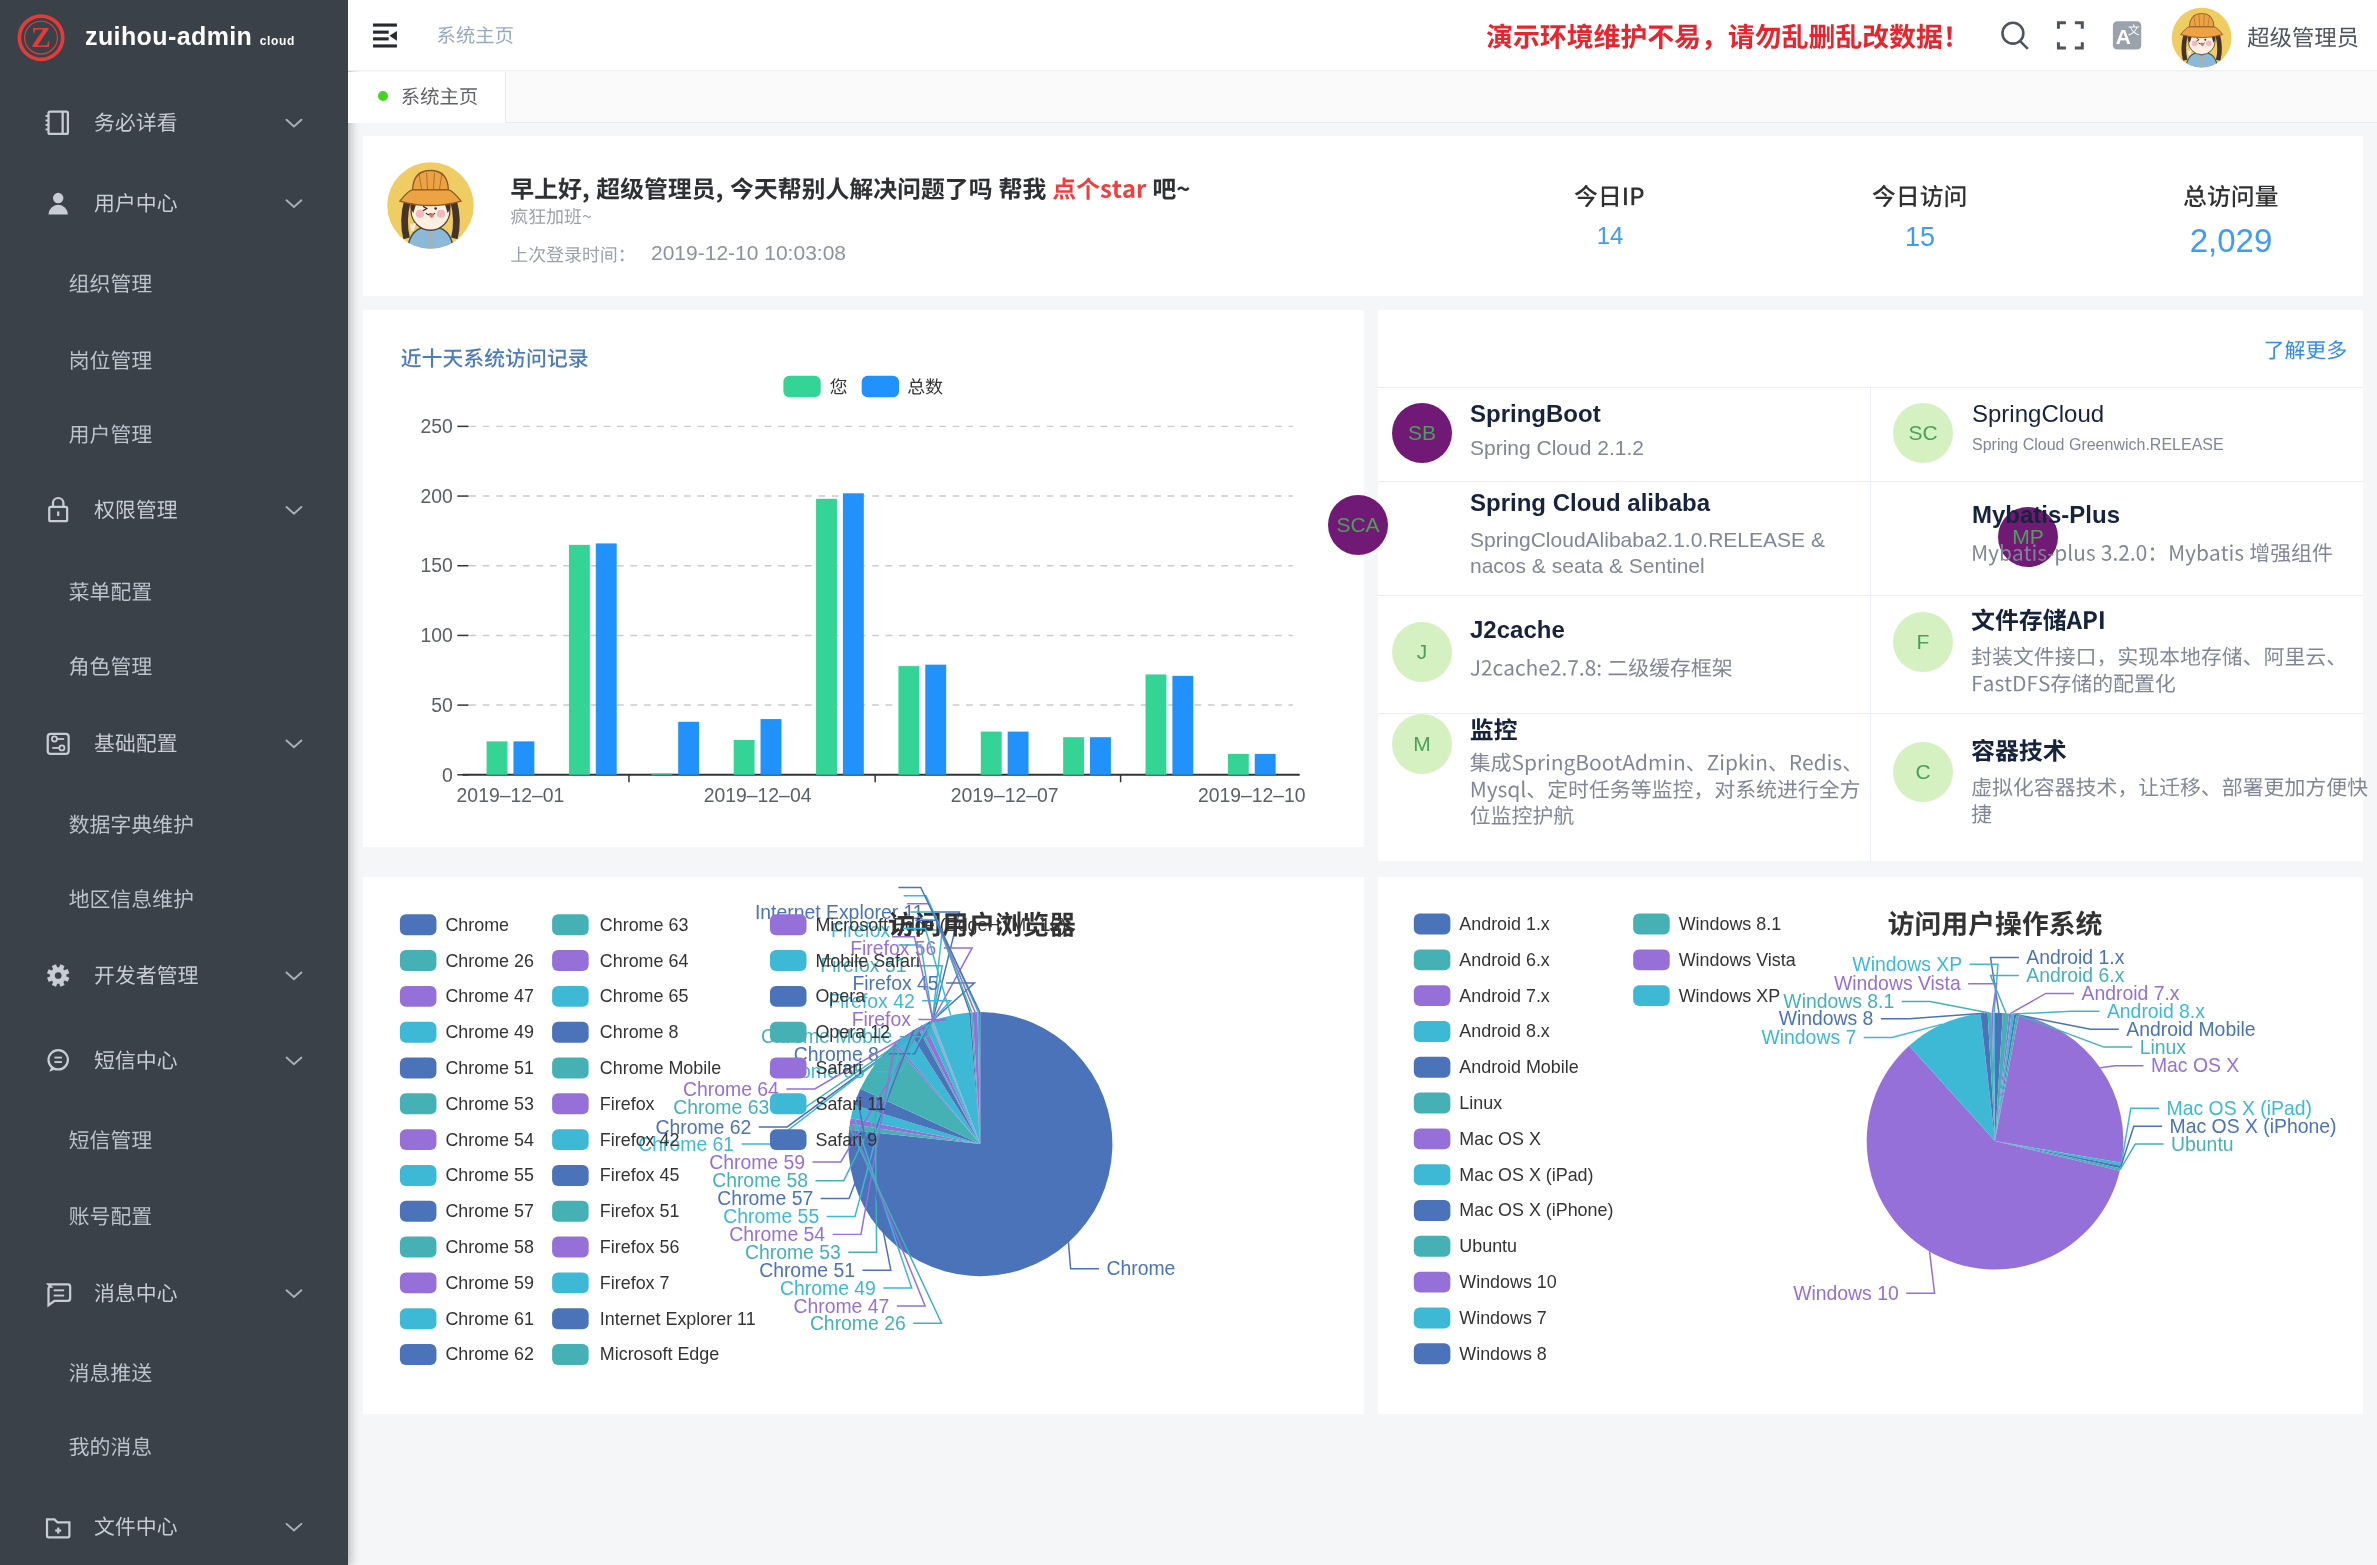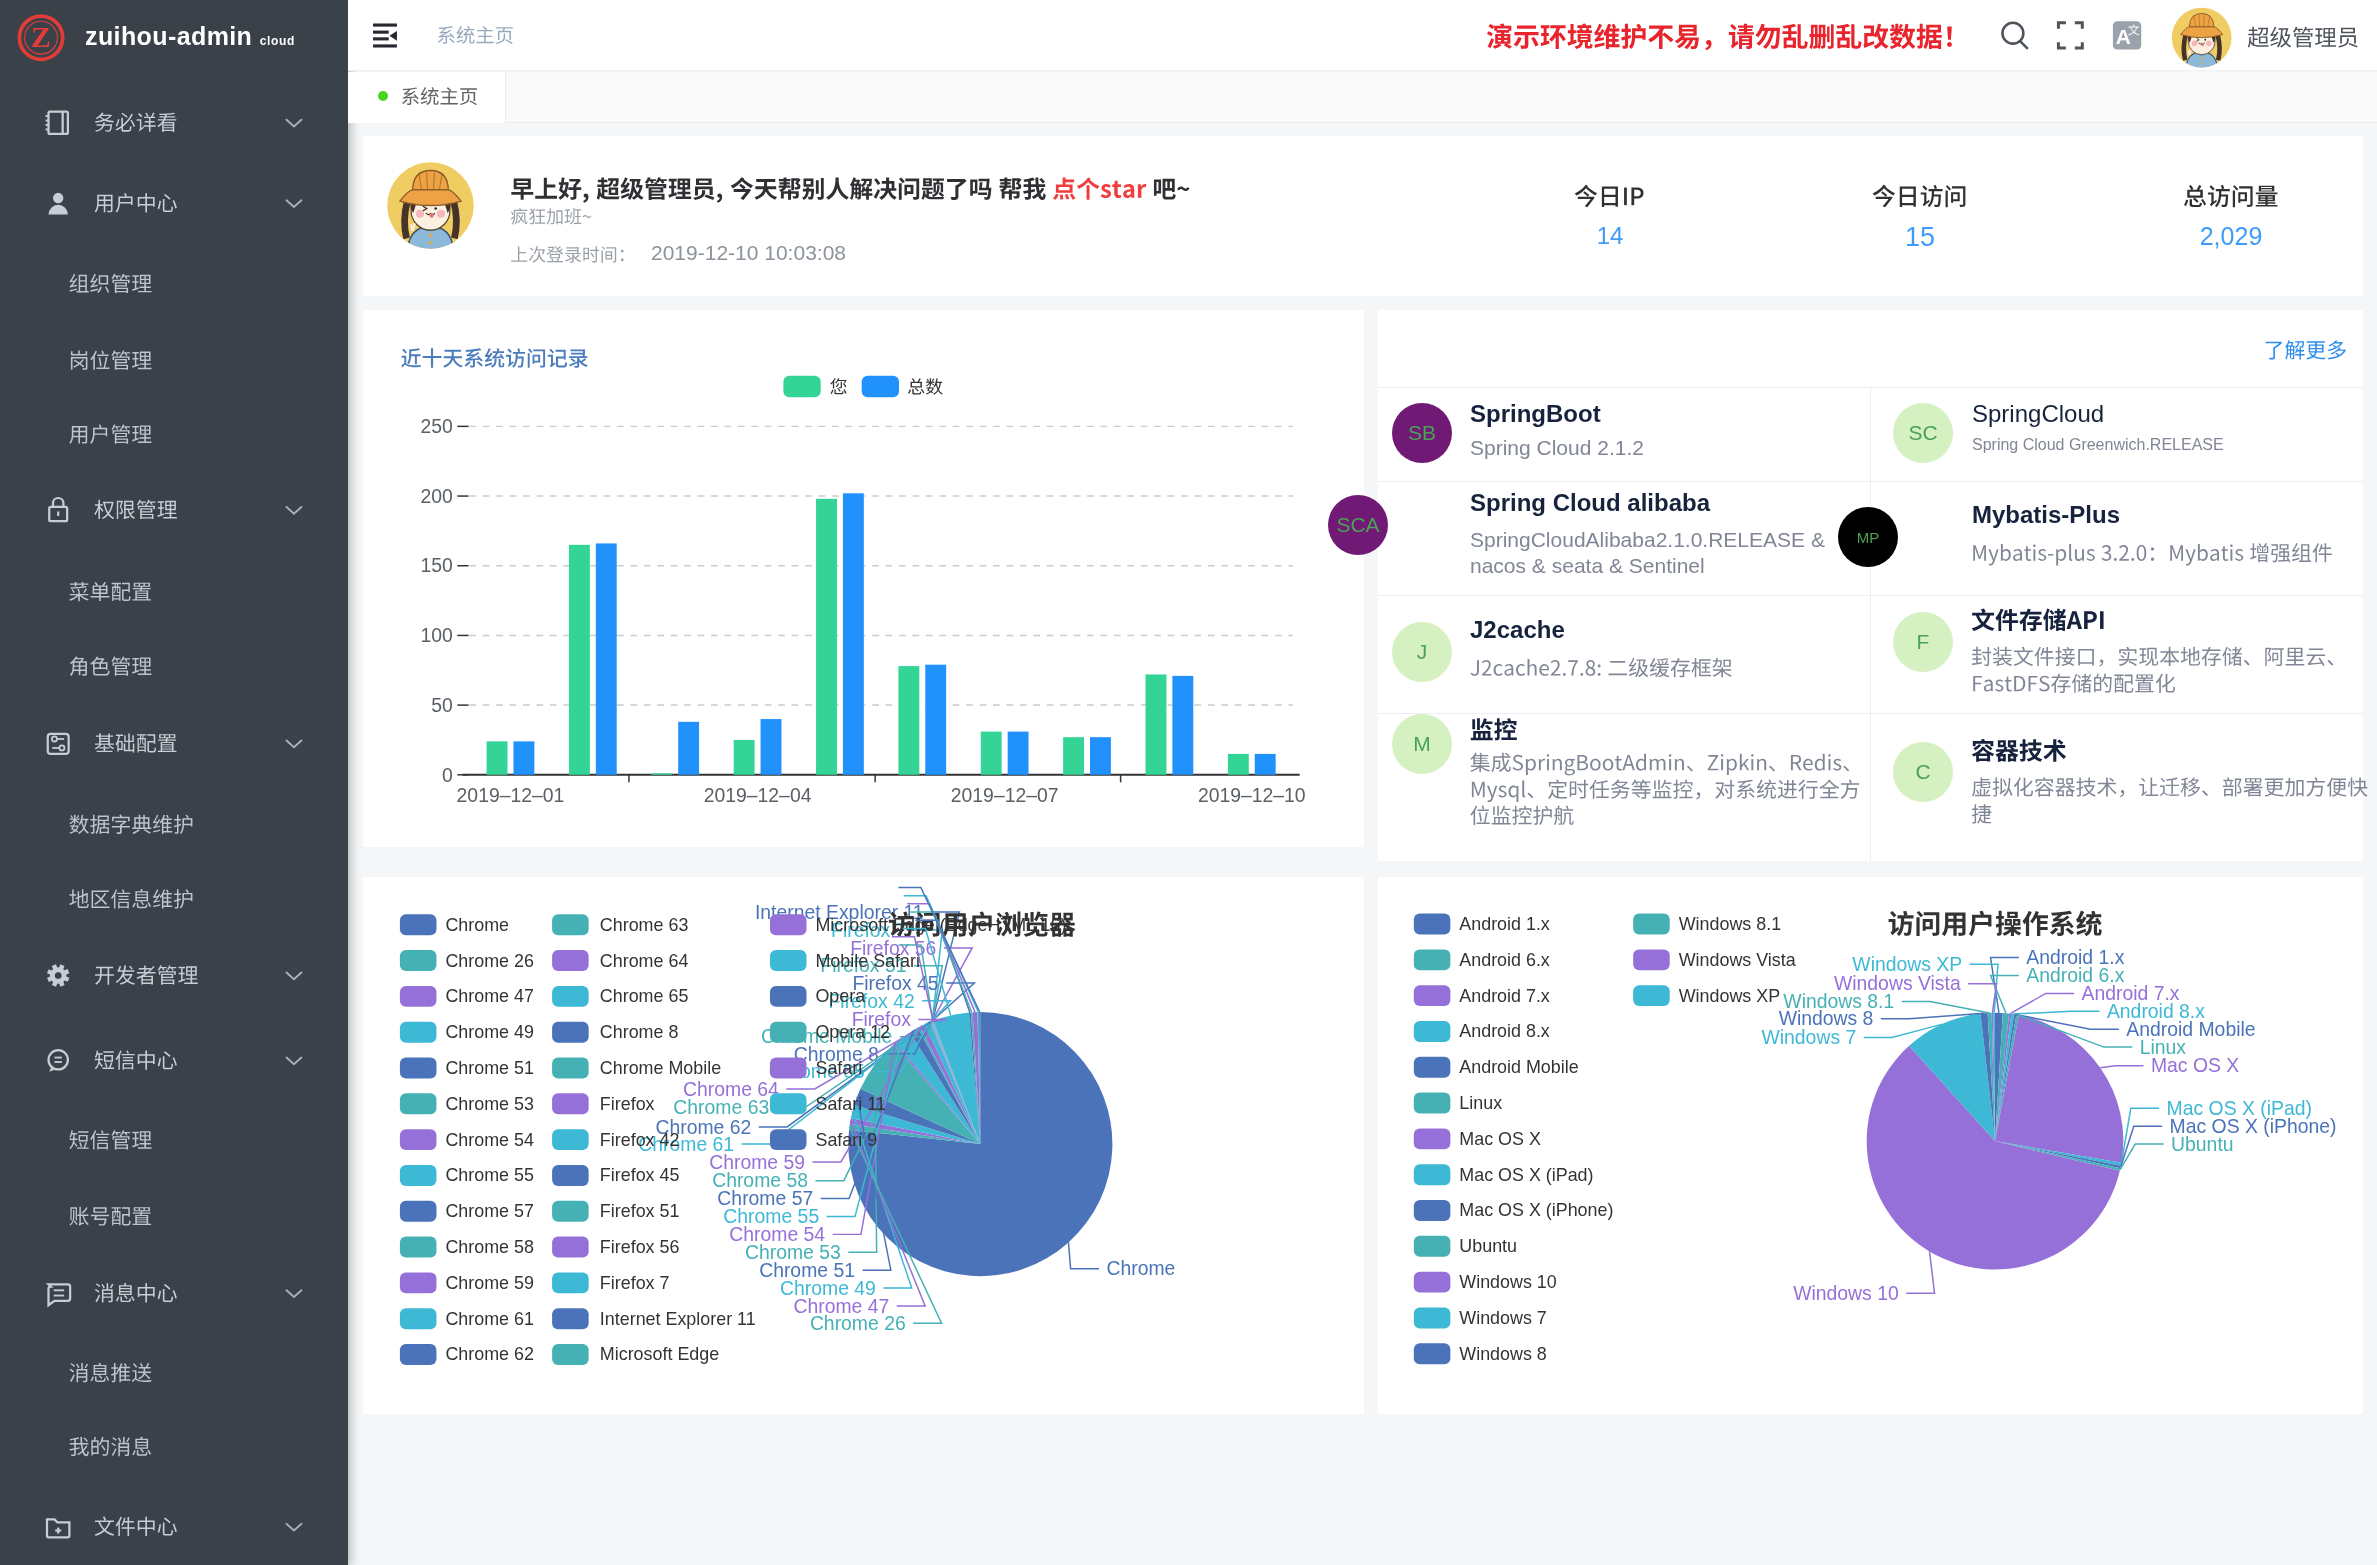--- a/index.html
+++ b/index.html
@@ -10,39 +10,39 @@
 <div style="position:absolute;left:0;top:0;width:348px;height:1566px;background:#3a4149;box-shadow:3px 0 9px rgba(0,0,0,.25)"></div>
 <div style="position:absolute;left:85px;top:21.6px;font-size:25px;font-weight:bold;color:#fdfdfe;letter-spacing:0.4px">zuihou-admin <span style="font-size:12px;letter-spacing:0.7px">cloud</span></div>
 <div style="position:absolute;left:348px;top:0;width:2030px;height:71px;background:#fff;border-bottom:0.7px solid #f0f0f0"></div>
 <div style="position:absolute;left:348px;top:72px;width:2030px;height:51px;background:#fafafa;border-bottom:0.7px solid #e8eaee"></div>
 <div style="position:absolute;left:348px;top:72px;width:158px;height:51px;background:#fff;border-right:0.7px solid #e8eaee"></div>
 <div style="position:absolute;left:378px;top:91px;width:10.4px;height:10.4px;border-radius:50%;background:#47d420"></div>
 <div class="panel" style="left:363px;top:136px;width:2000px;height:160px"></div>
 <div style="position:absolute;left:651px;top:242px;font-size:21px;line-height:1;color:#8d939b">2019-12-10 10:03:08</div>
 <div style="position:absolute;left:1498px;top:222px;width:224px;text-align:center;font-size:24px;color:#3d9cfa">14</div>
 <div style="position:absolute;left:1808px;top:222px;width:224px;text-align:center;font-size:27px;color:#3d9cfa">15</div>
-<div style="position:absolute;left:2119px;top:222px;width:224px;text-align:center;font-size:25px;color:#3d9cfa">2,029</div>
+<div style="position:absolute;left:2119px;top:222px;width:224px;text-align:center;font-size:33px;color:#3d9cfa">2,029</div>
 <div class="panel" style="left:363px;top:310px;width:1001px;height:537px"></div>
 <div class="panel" style="left:1378px;top:310px;width:985px;height:551px"></div>
 <div style="position:absolute;left:1378px;top:387px;width:985px;height:0.7px;background:#ebeef5"></div>
 <div style="position:absolute;left:1378px;top:481px;width:985px;height:0.7px;background:#ebeef5"></div>
 <div style="position:absolute;left:1378px;top:595px;width:985px;height:0.7px;background:#ebeef5"></div>
 <div style="position:absolute;left:1378px;top:713px;width:985px;height:0.7px;background:#ebeef5"></div>
 <div style="position:absolute;left:1870px;top:387px;width:0.7px;height:475px;background:#ebeef5"></div>
 <div style="position:absolute;left:1392px;top:403px;width:60px;height:60px;border-radius:50%;background:#701a75;color:#4aa157;font-size:21px;display:flex;align-items:center;justify-content:center">SB</div>
 <div style="position:absolute;left:1470px;top:400px;font-size:24px;font-weight:bold;color:#17233d">SpringBoot</div>
 <div style="position:absolute;left:1470px;top:436px;font-size:21px;color:#808695">Spring Cloud 2.1.2</div>
 <div style="position:absolute;left:1893px;top:403px;width:60px;height:60px;border-radius:50%;background:#d5f1c2;color:#4aa157;font-size:21px;display:flex;align-items:center;justify-content:center">SC</div>
 <div style="position:absolute;left:1972px;top:400px;font-size:24px;font-weight:normal;color:#17233d">SpringCloud</div>
 <div style="position:absolute;left:1972px;top:436px;font-size:16px;color:#808695">Spring Cloud Greenwich.RELEASE</div>
 <div style="position:absolute;left:1328px;top:495px;width:60px;height:60px;border-radius:50%;background:#701a75;color:#4aa157;font-size:21px;display:flex;align-items:center;justify-content:center">SCA</div>
 <div style="position:absolute;left:1470px;top:489px;font-size:24px;font-weight:bold;color:#17233d">Spring Cloud alibaba</div>
 <div style="position:absolute;left:1470px;top:528px;font-size:21px;color:#808695">SpringCloudAlibaba2.1.0.RELEASE &amp;</div>
 <div style="position:absolute;left:1470px;top:554px;font-size:21px;color:#808695">nacos &amp; seata &amp; Sentinel</div>
-<div style="position:absolute;left:1838px;top:507px;width:60px;height:60px;border-radius:50%;background:#000000;color:#4aa157;font-size:15px;display:flex;align-items:center;justify-content:center">MP</div>
+<div style="position:absolute;left:1998px;top:507px;width:60px;height:60px;border-radius:50%;background:#701a75;color:#4aa157;font-size:21px;display:flex;align-items:center;justify-content:center">MP</div>
 <div style="position:absolute;left:1972px;top:501px;font-size:24px;font-weight:bold;color:#17233d">Mybatis-Plus</div>
 <div style="position:absolute;left:1392px;top:622px;width:60px;height:60px;border-radius:50%;background:#d5f1c2;color:#4aa157;font-size:21px;display:flex;align-items:center;justify-content:center">J</div>
 <div style="position:absolute;left:1470px;top:616px;font-size:24px;font-weight:bold;color:#17233d">J2cache</div>
 <div style="position:absolute;left:1893px;top:612px;width:60px;height:60px;border-radius:50%;background:#d5f1c2;color:#4aa157;font-size:21px;display:flex;align-items:center;justify-content:center">F</div>
 <div style="position:absolute;left:1392px;top:714px;width:60px;height:60px;border-radius:50%;background:#d5f1c2;color:#4aa157;font-size:21px;display:flex;align-items:center;justify-content:center">M</div>
 <div style="position:absolute;left:1893px;top:742px;width:60px;height:60px;border-radius:50%;background:#d5f1c2;color:#4aa157;font-size:21px;display:flex;align-items:center;justify-content:center">C</div>
 <div class="panel" style="left:363px;top:877px;width:1001px;height:537px"></div>
 <div class="panel" style="left:1378px;top:877px;width:985px;height:537px"></div>
 <svg width="2377" height="1566" viewBox="0 0 3186 2098" style="position:absolute;left:0;top:0">
     <defs>

